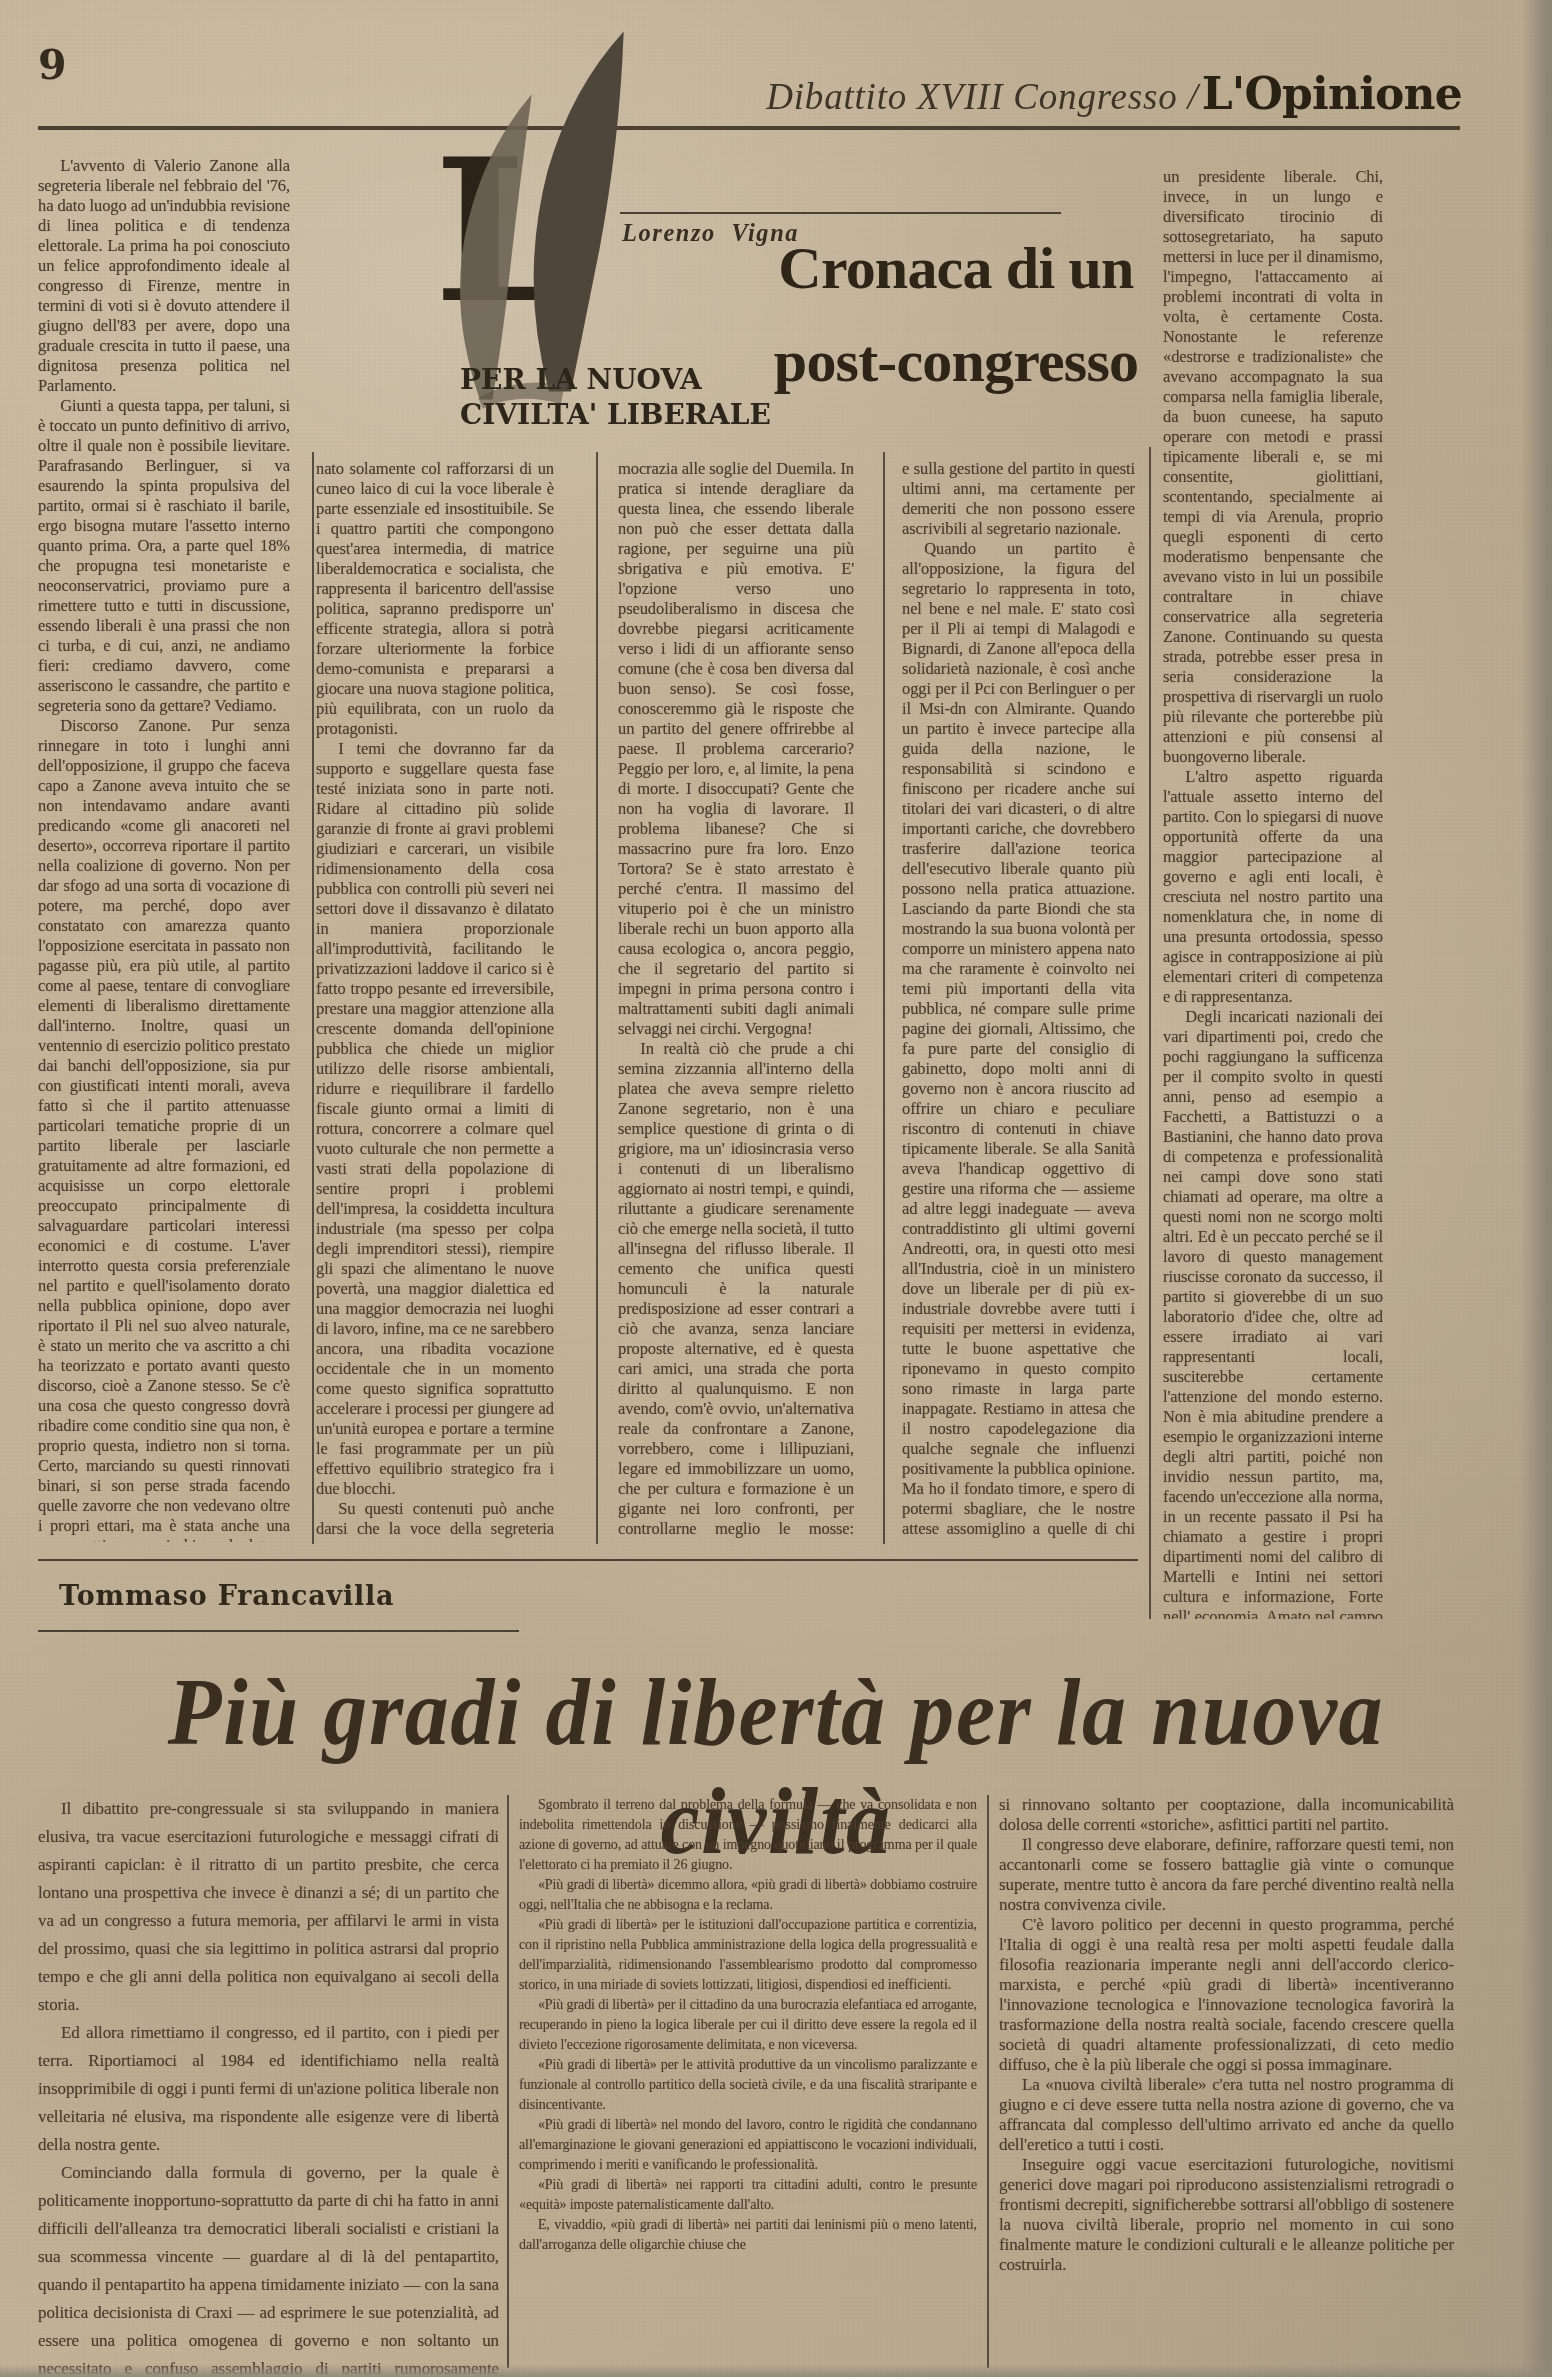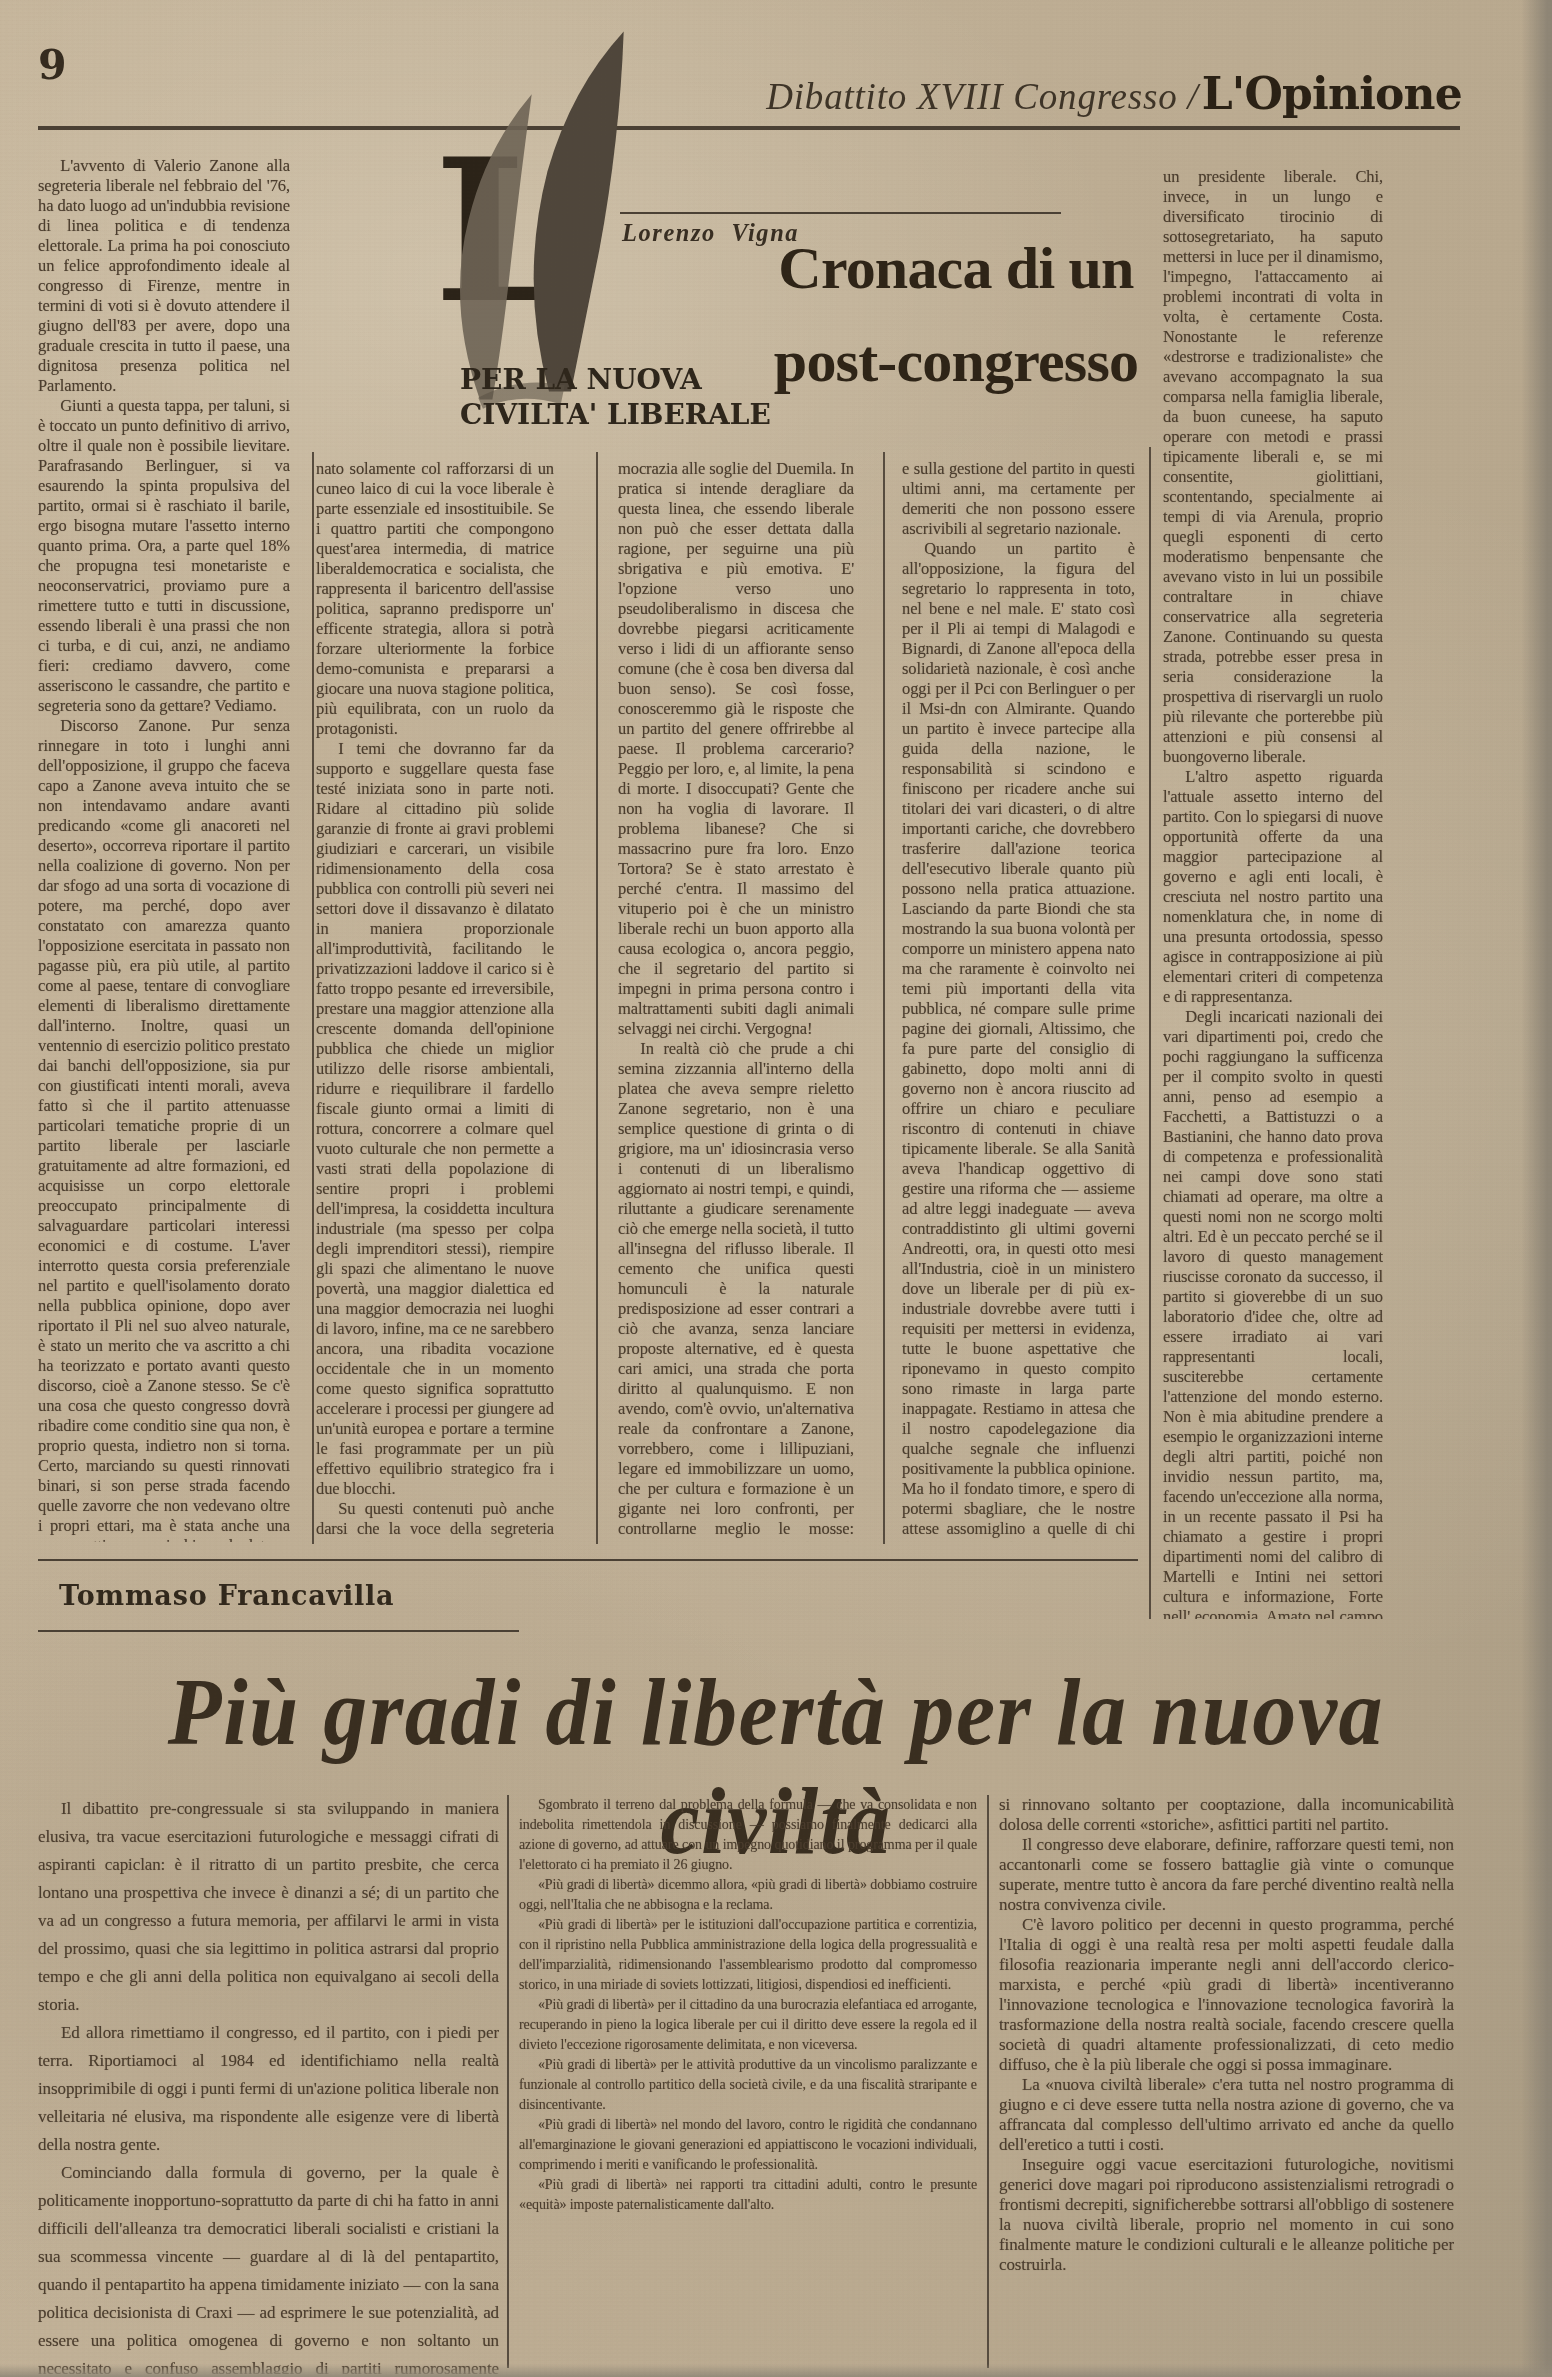--- a/index.html
+++ b/index.html
@@ -138,20 +138,21 @@
     <p>Cominciando dalla formula di governo, per la quale è politicamente inopportuno-soprattutto da parte di chi ha fatto in anni difficili dell'alleanza tra democratici liberali socialisti e cristiani la sua scommessa vincente — guardare al di là del pentapartito, quando il pentapartito ha appena timidamente iniziato — con la sana politica decisionista di Craxi — ad esprimere le sue potenzialità, ad essere una politica omogenea di governo e non soltanto un necessitato e confuso assemblaggio di partiti rumorosamente conflittuali tra di loro. Guardare al di là del pentapartito significa peraltro — allo stato delle cose — contribuire a preparare il terreno all'unica «alternativa» possibile, e cioè al ritorno di una politica vecchia e fallita quale quella operaistica -intimamente refrattaria alle condizioni dello sviluppo, e cioè sostanzialmente conservatrice — che il Pci persegue con particolare virulenza in questi giorni di frustati tentativi di svuotare le fabbriche contro il governo.</p>
   </div>
 <div class="bodycol colB">
     <p>Sgombrato il terreno dal problema della formula — che va consolidata e non indebolita rimettendola in discussione — possiamo finalmente dedicarci alla azione di governo, ad attuare con un impegno quotidiano il programma per il quale l'elettorato ci ha premiato il 26 giugno.</p>
     <p>«Più gradi di libertà» dicemmo allora, «più gradi di libertà» dobbiamo costruire oggi, nell'Italia che ne abbisogna e la reclama.</p>
     <p>«Più gradi di libertà» per le istituzioni dall'occupazione partitica e correntizia, con il ripristino nella Pubblica amministrazione della logica della progressualità e dell'imparzialità, ridimensionando l'assemblearismo prodotto dal compromesso storico, in una miriade di soviets lottizzati, litigiosi, dispendiosi ed inefficienti.</p>
     <p>«Più gradi di libertà» per il cittadino da una burocrazia elefantiaca ed arrogante, recuperando in pieno la logica liberale per cui il diritto deve essere la regola ed il divieto l'eccezione rigorosamente delimitata, e non viceversa.</p>
     <p>«Più gradi di libertà» per le attività produttive da un vincolismo paralizzante e funzionale al controllo partitico della società civile, e da una fiscalità straripante e disincentivante.</p>
     <p>«Più gradi di libertà» nel mondo del lavoro, contro le rigidità che condannano all'emarginazione le giovani generazioni ed appiattiscono le vocazioni individuali, comprimendo i meriti e vanificando le professionalità.</p>
     <p>«Più gradi di libertà» nei rapporti tra cittadini adulti, contro le presunte «equità» imposte paternalisticamente dall'alto.</p>
+    <p>E, vivaddio, «più gradi di libertà» nei partiti dai leninismi più o meno latenti, dall'arroganza delle oligarchìe chiuse che</p>
   </div>
 <div class="bodycol colC continued">
     <p>si rinnovano soltanto per cooptazione, dalla incomunicabilità dolosa delle correnti «storiche», asfittici partiti nel partito.</p>
     <p>Il congresso deve elaborare, definire, rafforzare questi temi, non accantonarli come se fossero battaglie già vinte o comunque superate, mentre tutto è ancora da fare perché diventino realtà nella nostra convivenza civile.</p>
     <p>C'è lavoro politico per decenni in questo programma, perché l'Italia di oggi è una realtà resa per molti aspetti feudale dalla filosofia reazionaria imperante negli anni dell'accordo clerico-marxista, e perché «più gradi di libertà» incentiveranno l'innovazione tecnologica e l'innovazione tecnologica favorirà la trasformazione della nostra realtà sociale, facendo crescere quella società di quadri altamente professionalizzati, di ceto medio diffuso, che è la più liberale che oggi si possa immaginare.</p>
     <p>La «nuova civiltà liberale» c'era tutta nel nostro programma di giugno e ci deve essere tutta nella nostra azione di governo, che va affrancata dal complesso dell'ultimo arrivato ed anche da quello dell'eretico a tutti i costi.</p>
     <p>Inseguire oggi vacue esercitazioni futurologiche, novitismi generici dove magari poi riproducono assistenzialismi retrogradi o frontismi decrepiti, significherebbe sottrarsi all'obbligo di sostenere la nuova civiltà liberale, proprio nel momento in cui sono finalmente mature le condizioni culturali e le alleanze politiche per costruirla.</p>
   </div>
 
 <div class="rule-v" style="left:507px;top:1795px;height:573px;"></div>

